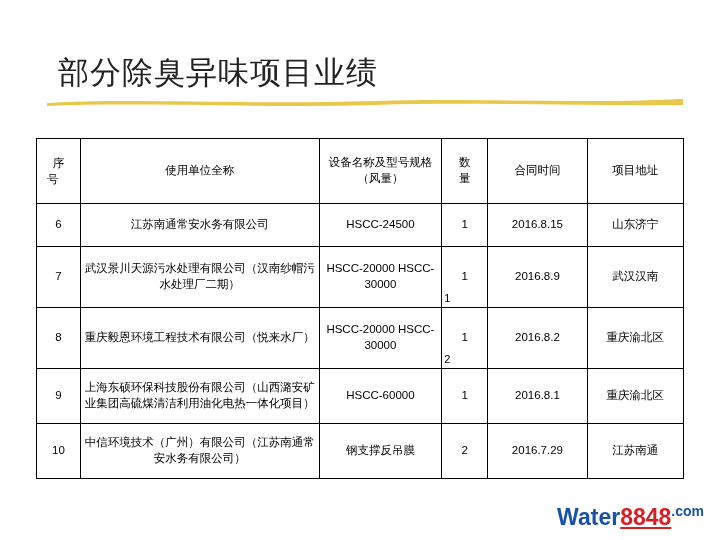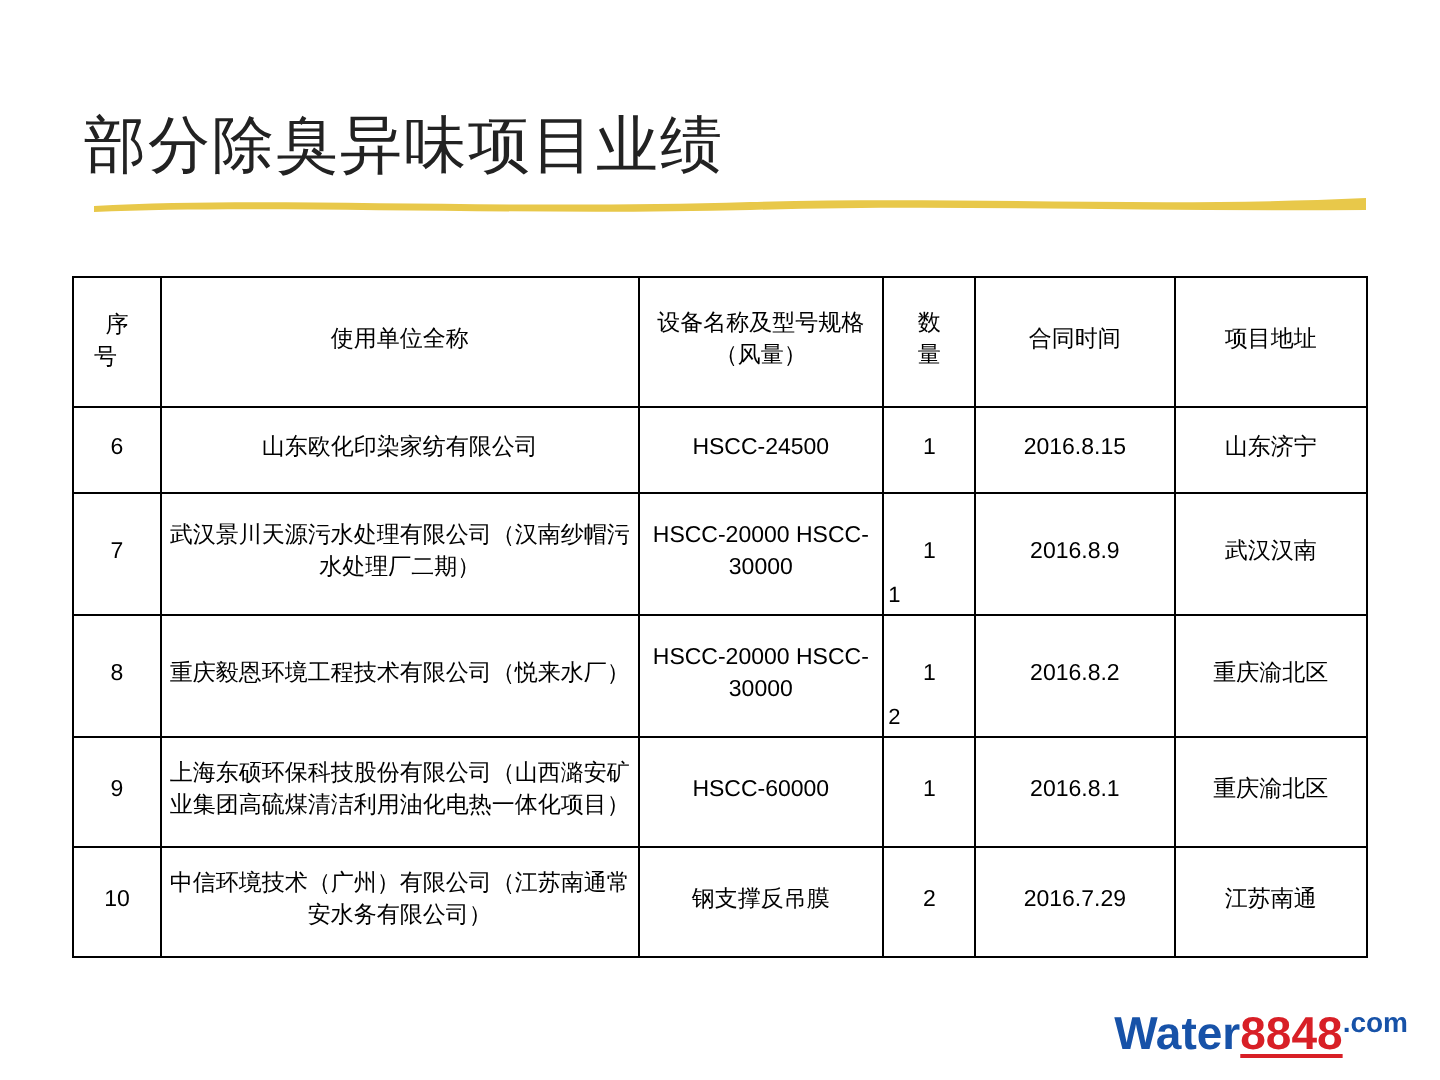--- a/index.html
+++ b/index.html
@@ -15,21 +15,21 @@
     overflow: hidden;
   }
   .slide {
     position: absolute;
     left: 0; top: 0;
     width: 720px;
     height: 540px;
   }
   .title {
     position: absolute;
-    left: 42px;
+    left: 58px;
     top: 52px;
     font-size: 31px;
     color: #222222;
     letter-spacing: 1px;
     font-family: "Liberation Sans", sans-serif;
     white-space: nowrap;
   }
   .title-underline {
     position: absolute;
     left: 45px;
@@ -156,21 +156,21 @@
             <span>数</span><br>
             <span>量</span>
           </th>
           <th>合同时间</th>
           <th>项目地址</th>
         </tr>
       </thead>
       <tbody>
         <tr class="row-short">
           <td>6</td>
-          <td class="unit-name">山东欧化印染家纺有限公司</td>
+          <td class="unit-name">江苏南通常安水务有限公司</td>
           <td>HSCC-24500</td>
           <td class="qty-cell">
             <span class="main">1</span>
             <span class="sub"></span>
           </td>
           <td>2016.8.15</td>
           <td>山东济宁</td>
         </tr>
         <tr class="row-tall">
           <td>7</td>

